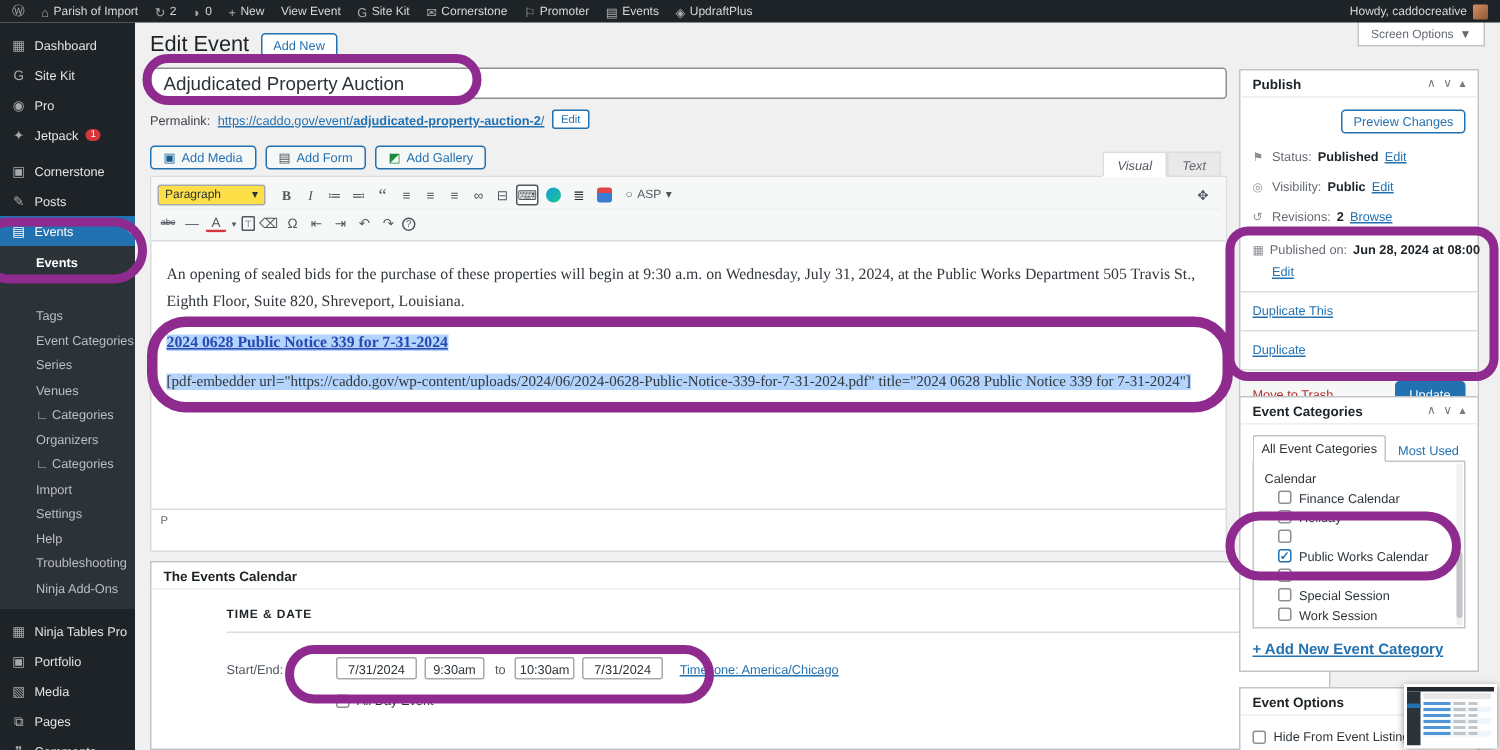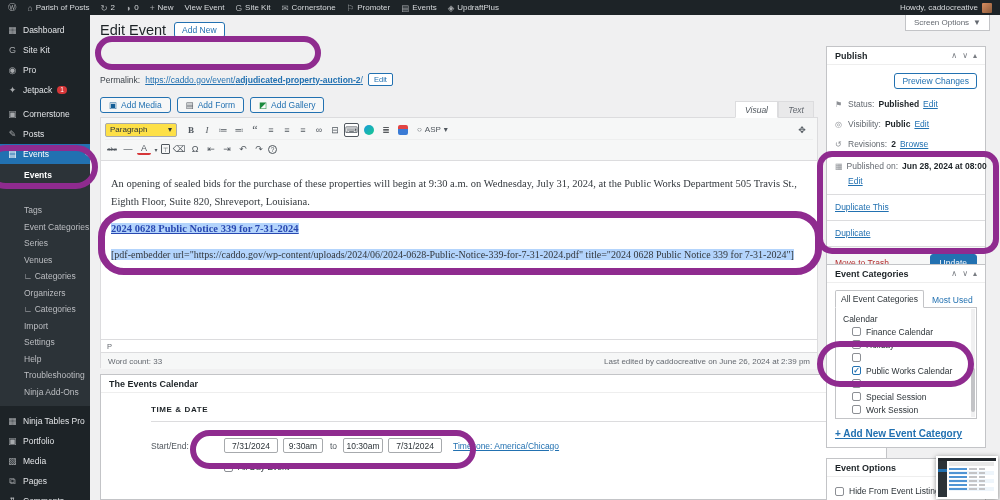--- a/index.html
+++ b/index.html
@@ -204,21 +204,21 @@
   <div class="adminbar">
     <div class="ab-left">
 
         <span class="ab-item">
           <span class="ab-icon">Ⓦ</span>
 
         </span>
 
         <span class="ab-item">
           <span class="ab-icon">⌂</span>
-          <span class="ab-label">Parish of Posts</span>
+          <span class="ab-label">Parish of Import</span>
         </span>
 
         <span class="ab-item">
           <span class="ab-icon">↻</span>
           <span class="ab-label">2</span>
         </span>
 
         <span class="ab-item">
           <span class="ab-icon">◗</span>
           <span class="ab-label">0</span>
@@ -370,20 +370,21 @@
   <div class="screen-options">
     <span>Screen Options</span>
     <span>▼</span>
   </div>
 
   <div class="page-head">
     <span class="page-title">Edit Event</span>
     <button class="btn-sec">Add New</button>
   </div>
 
+  <input class="title-input" value="Adjudicated Property Auction" style="">
 
   <div class="permalink-row">
     <span>Permalink:</span>
     <a class="plink"><span>https://caddo.gov/event/</span><b>adjudicated-property-auction-2</b><span>/</span></a>
     <button class="btn-tiny">Edit</button>
   </div>
 
   <div class="media-row">
 
       <button class="media-btn mb-media">
@@ -483,24 +484,20 @@
       <p class="ed-p">An opening of sealed bids for the purchase of these properties will begin at 9:30 a.m. on Wednesday, July 31, 2024, at the Public Works Department 505 Travis St., Eighth Floor, Suite 820, Shreveport, Louisiana.</p>
       <p class="ed-link-line">
         <a class="ed-link sel">2024 0628 Public Notice 339 for 7-31-2024</a>
       </p>
       <p class="ed-shortcode">
         <span class="sel">[pdf-embedder url="https://caddo.gov/wp-content/uploads/2024/06/2024-0628-Public-Notice-339-for-7-31-2024.pdf" title="2024 0628 Public Notice 339 for 7-31-2024"]</span>
       </p>
     </div>
 
     <div class="ed-path">P</div>
-    <div class="ed-status">
-      <span>Word count: 33</span>
-      <span>Last edited by caddocreative on June 26, 2024 at 2:39 pm</span>
-    </div>
   </div>
 
   <div class="metabox tec-box">
     <div class="mb-head">
       <span>The Events Calendar</span>
       <span class="mb-icons">
         <span>∧</span>
         <span>∨</span>
         <span>▴</span>
       </span>

